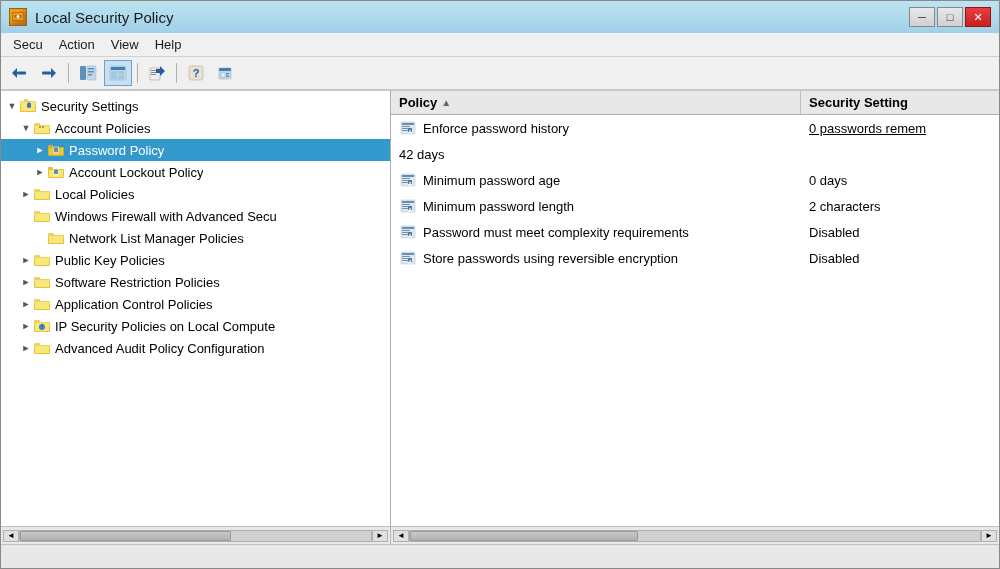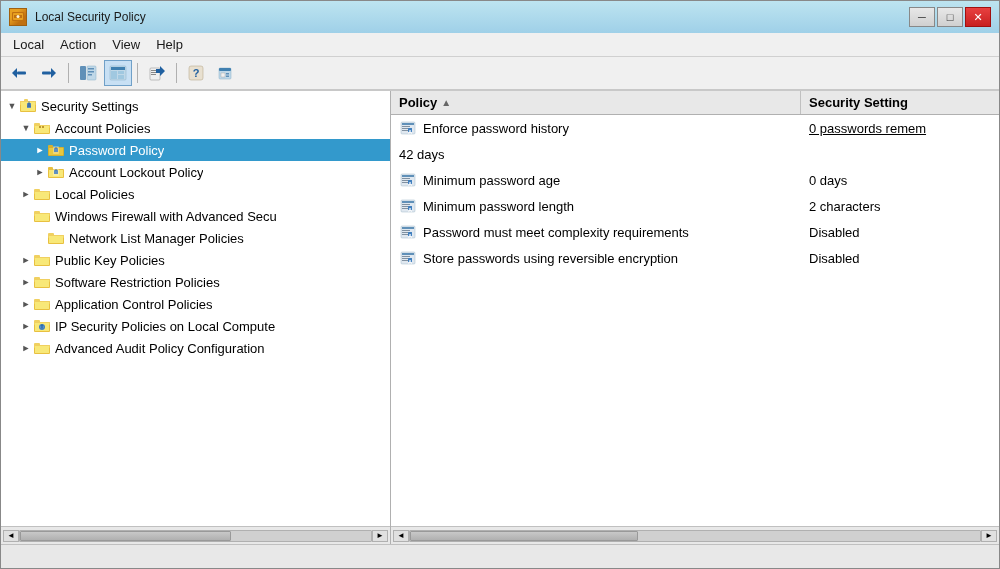--- a/index.html
+++ b/index.html
@@ -38,21 +38,21 @@
       width: 18px;
       height: 18px;
       background: linear-gradient(135deg, #e8a020 30%, #c07010 70%);
       border: 1px solid #a06010;
       display: flex;
       align-items: center;
       justify-content: center;
       font-size: 10px;
     }
     .titlebar-title {
-      font-size: 12px;
+      font-size: 15px;
       color: #1a1a1a;
       font-weight: 400;
     }
     .titlebar-controls {
       display: flex;
       gap: 2px;
     }
     .titlebar-btn {
       width: 26px;
       height: 20px;
@@ -312,21 +312,21 @@
       <span class="titlebar-title">Local Security Policy</span>
     </div>
     <div class="titlebar-controls">
       <div class="titlebar-btn">─</div>
       <div class="titlebar-btn">□</div>
       <div class="titlebar-btn close">✕</div>
     </div>
   </div>
 
   <div class="menubar">
-    <div class="menu-item">Local</div>
+    <div class="menu-item">Secu</div>
     <div class="menu-item">Action</div>
     <div class="menu-item">View</div>
     <div class="menu-item">Help</div>
   </div>
 
   <div class="toolbar">
     <div class="tb-btn" title="Back">
       <svg width="16" height="14" viewBox="0 0 16 14">
           <polygon points="6,2 1,7 6,12" fill="#2060a0"></polygon>
           <rect x="6" y="5.5" width="9" height="3" fill="#2060a0" rx="1"></rect>

